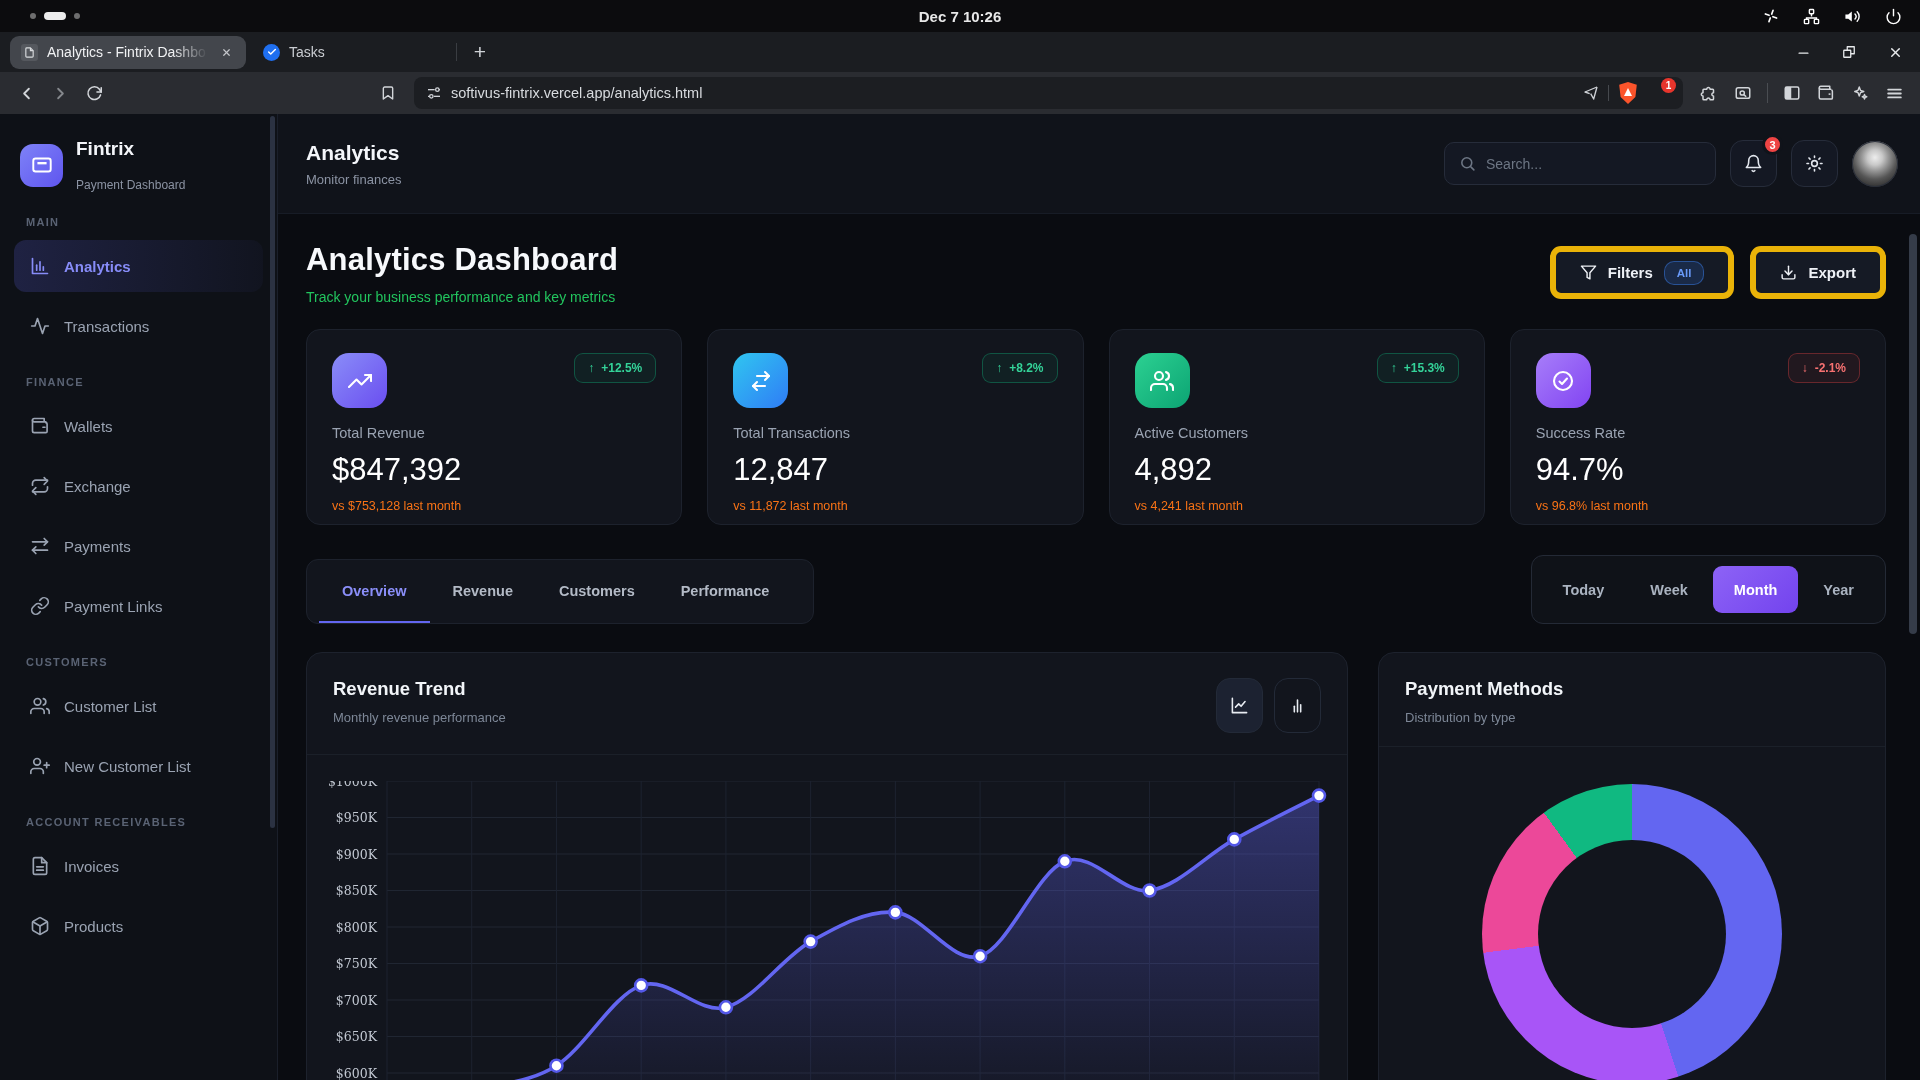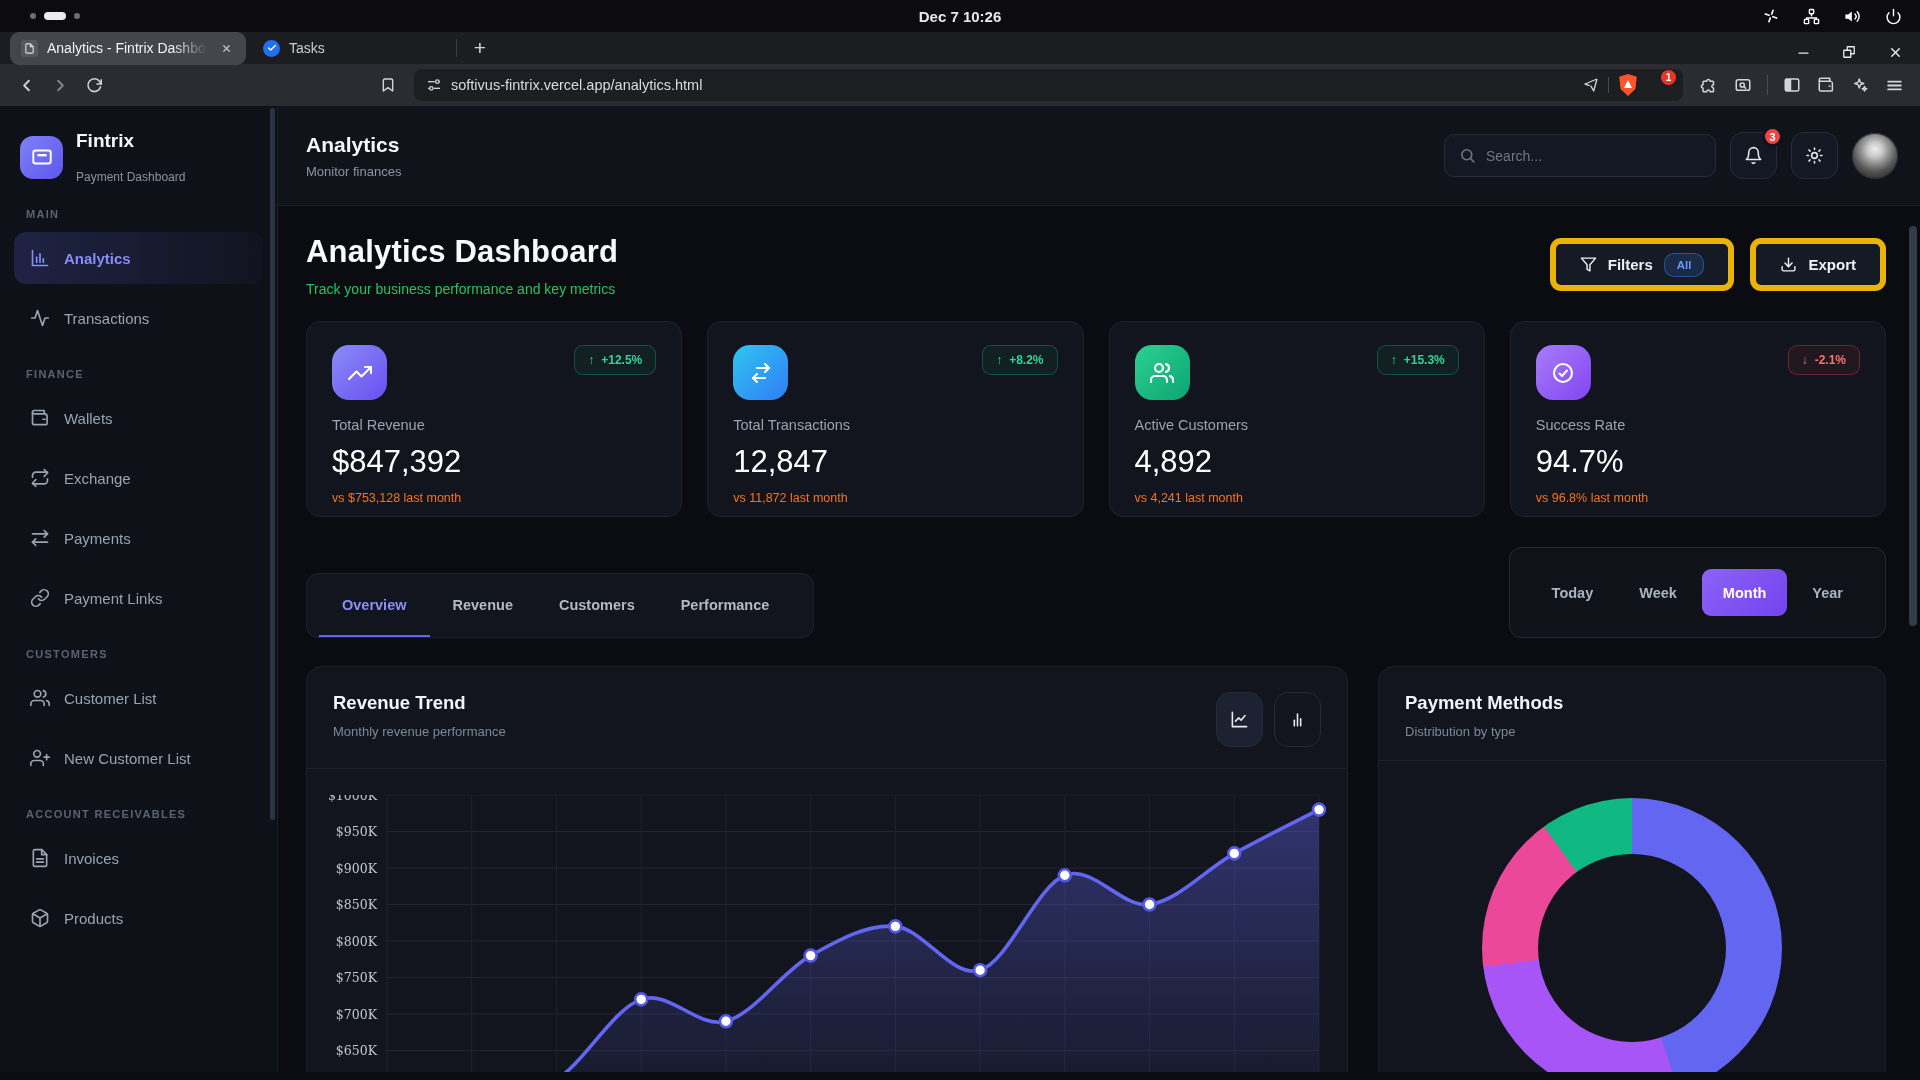--- a/index.html
+++ b/index.html
@@ -8,21 +8,21 @@
   svg { display:block; }
 
   
   .sysbar { height:32px; background:#0c0c0e; position:relative; display:flex; align-items:center; justify-content:center; color:#e8e8e8; font-size:15px; font-weight:700; }
   .sysbar-left { position:absolute; left:30px; display:flex; align-items:center; gap:8px; }
   .ws-dot { width:6px; height:6px; border-radius:50%; background:#6e6e6e; }
   .ws-pill { width:22px; height:8px; border-radius:5px; background:#ededed; }
   .sysbar-right { position:absolute; right:18px; display:flex; align-items:center; gap:24px; color:#fff; }
 
   
-  .tabstrip { height:32px; background:#1b1d21; display:flex; align-items:center; padding:0 10px; position:relative; }
+  .tabstrip { height:40px; background:#1b1d21; display:flex; align-items:center; padding:0 10px; position:relative; }
   .btab { height:33px; border-radius:9px; display:flex; align-items:center; gap:9px; padding:0 11px; color:#c9ccd1; font-size:14px; cursor:pointer; }
   .btab.active { background:#43464c; color:#f1f2f4; width:236px; }
   .btab .title { white-space:nowrap; overflow:hidden; flex:1;
     -webkit-mask-image:linear-gradient(90deg,#000 78%,transparent); mask-image:linear-gradient(90deg,#000 78%,transparent); }
   .fav-doc { width:17px; height:17px; border-radius:3px; background:#55585e; display:grid; place-items:center; color:#d9dbde; flex:0 0 auto; }
   .fav-tasks { width:17px; height:17px; border-radius:50%; background:#1f6ff0; display:grid; place-items:center; color:#fff; flex:0 0 auto; }
   .tab-close { color:#c4c6ca; display:grid; place-items:center; width:18px; height:18px; border-radius:4px; }
   .tabstrip-divider { width:1px; height:18px; background:#3a3d42; margin:0 8px; }
   .newtab-btn { width:30px; height:30px; display:grid; place-items:center; color:#cfd2d6; font-size:21px; font-weight:400; border-radius:6px; }
   .win-controls { position:absolute; right:14px; top:0; height:40px; display:flex; align-items:center; gap:24px; color:#e8eaec; }
@@ -93,21 +93,21 @@
   .chip.up { color:#34d399; background:rgba(16,185,129,.07); border-color:rgba(16,185,129,.35); }
   .chip.down { color:#f87171; background:rgba(239,68,68,.07); border-color:rgba(239,68,68,.35); }
   .stat-label { font-size:14.5px; color:#9aa3b2; margin-bottom:11px; }
   .stat-value { font-size:31px; font-weight:400; color:#ffffff; margin-bottom:11px; }
   .stat-compare { font-size:12.5px; color:#f97316; }
 
   .tabs-row { display:flex; justify-content:space-between; align-items:flex-end; margin-bottom:28px; }
   .tabs { background:#12151d; border:1px solid #1d222d; border-radius:12px; display:flex; padding:0 12px; height:65px; width:508px; }
   .tab-item { display:flex; align-items:center; padding:0 23px; font-size:14.5px; font-weight:700; color:#b3bac6; border-bottom:2px solid transparent; cursor:pointer; }
   .tab-item.active { color:#8a8ef8; border-bottom-color:#6366f1; }
-  .range { background:#0f1218; border:1px solid #242a36; border-radius:12px; display:flex; gap:4px; padding:21px; align-items:center; }
+  .range { background:#0f1218; border:1px solid #242a36; border-radius:12px; display:flex; gap:4px; padding:10px; align-items:center; }
   .range-btn { padding:0 21px; height:47px; display:flex; align-items:center; border-radius:9px; color:#aab3c0; font-size:14.5px; font-weight:700; cursor:pointer; }
   .range-btn.active { background:linear-gradient(135deg,#8d63f6,#7343ee); color:#fff; }
 
   .charts-row { display:flex; gap:30px; }
   .chart-card { background:#12151d; border:1px solid #1d222d; border-radius:16px; overflow:hidden; }
   .revenue-card { width:1042px; flex:0 0 auto; }
   .methods-card { flex:1; }
   .chart-head { display:flex; justify-content:space-between; align-items:flex-start; padding:25px 26px 21px; }
   .chart-title { font-size:18.5px; font-weight:800; color:#f2f5f9; }
   .chart-sub { font-size:13px; color:#7d8797; margin-top:10px; }

